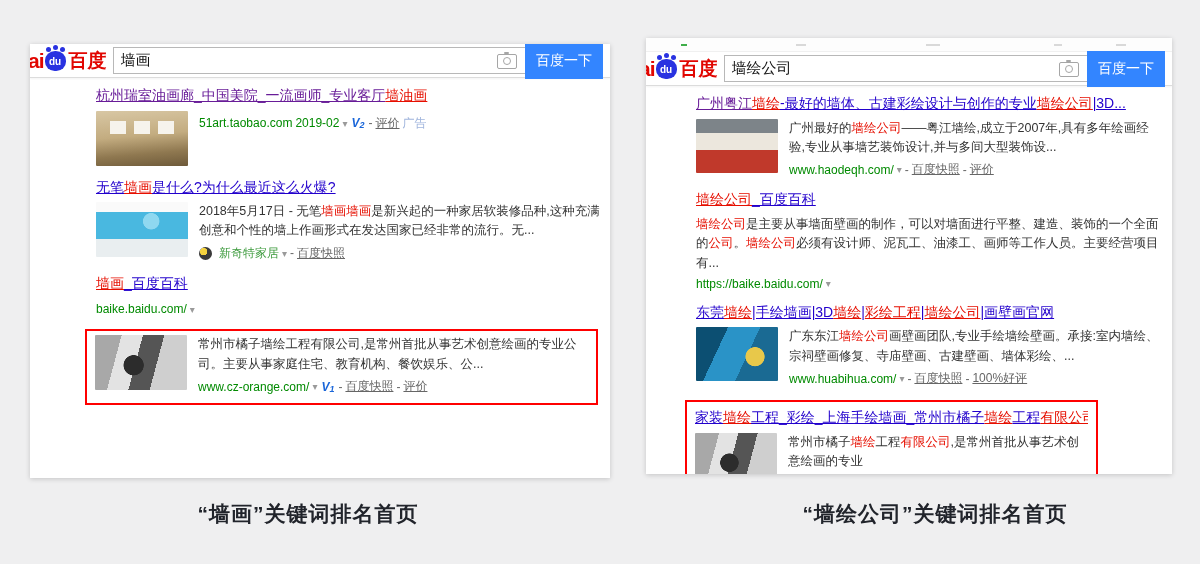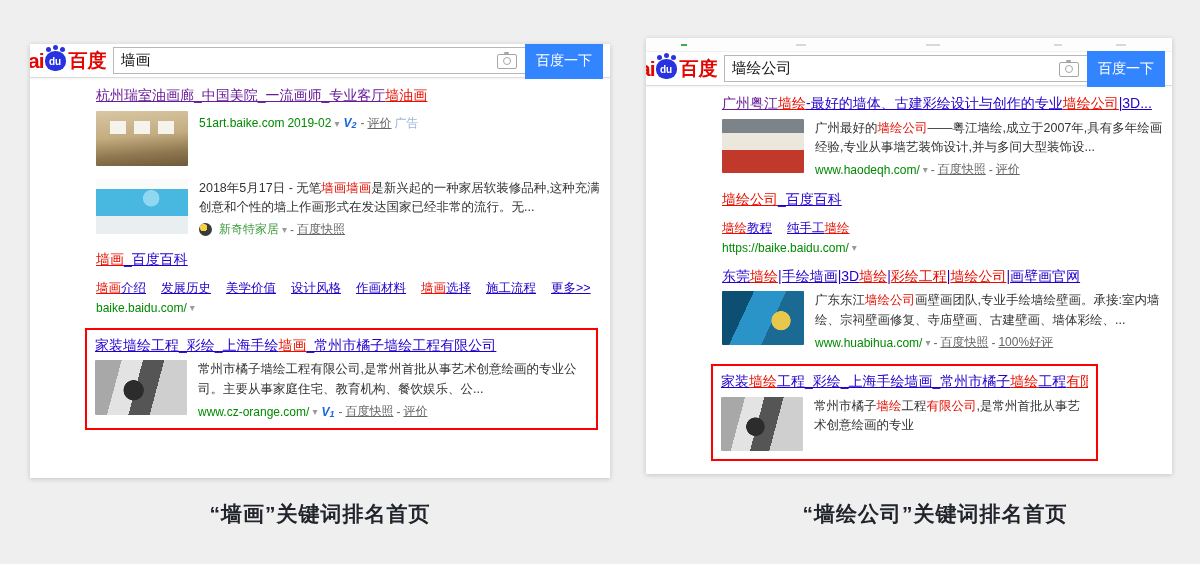--- a/index.html
+++ b/index.html
@@ -50,21 +50,21 @@
   .cam{position:absolute;right:8px;top:7px;width:18px;height:13px;border:1px solid #a6a6a6;border-radius:2px;}
   .cam::before{content:'';position:absolute;left:4.5px;top:2px;width:6px;height:6px;border:1px solid #a6a6a6;border-radius:50%;}
   .cam::after{content:'';position:absolute;left:6px;top:-3px;width:5px;height:2px;background:#a6a6a6;border-radius:1px;}
   .s-btn{
     flex:0 0 auto;width:78px;height:36px;border:none;cursor:pointer;
     background:var(--accent-blue,#3385ff);color:#fff;font-size:14px;font-family:inherit;
   }
 
   
   .results{padding:6px 10px 0 66px;}
-  #card-1 .results{padding-left:76px;padding-right:8px;}
+  #card-1 .results{padding-left:50px;padding-right:8px;}
   .result{margin-bottom:13px;}
   .result.boxed{border:2px solid var(--box-red,#ff0000);padding:4px 8px 8px;margin-left:-11px;margin-bottom:10px;}
   #card-0 .result.boxed{margin-right:2px;}
   #card-1 .result.boxed{margin-right:66px;}
   .rtitle{display:block;font-size:14px;line-height:1.25;margin:3px 0 6px;cursor:pointer;white-space:nowrap;overflow:hidden;}
   .rtitle span{text-decoration:underline;}
   .rbody{display:flex;align-items:flex-start;}
   .thumb{flex:0 0 auto;width:92px;height:55px;margin-right:11px;border-radius:1px;}
   #card-1 .thumb{width:82px;height:54px;}
   .rright{flex:1;min-width:0;}
@@ -106,21 +106,21 @@
   .t-banner{background:
     linear-gradient(#7d8489 0 26%,#ece7dd 26% 58%,#c0392b 58% 100%);}
   .t-mural{background:
     radial-gradient(circle at 72% 55%,#e8c84a 0 14%,transparent 15%),
     linear-gradient(115deg,#0c4f72 0 30%,#2a93c7 30% 60%,#1a6a93 60% 100%);}
 
   .caption{
     position:absolute;text-align:center;font-size:21px;font-weight:700;
     color:var(--caption-color,#21242b);letter-spacing:1px;
   }
-  #caption-0{left:30px;width:580px;top:500px;}
+  #caption-0{left:18px;width:580px;top:500px;}
   #caption-1{left:672px;width:526px;top:500px;}
 </style>
 </head>
 <body>
 
 <div class="card" id="card-0">
   <div class="s-header">
     <div class="logo">
       <span class="logo-latin">ai</span>
       <span class="paw">
@@ -134,72 +134,62 @@
     </div>
     <button class="s-btn">百度一下</button>
   </div>
   <div class="results" id="results-0">
       <div class="result">
         <a class="rtitle"><span class="c-p">杭州瑞室油画廊_中国美院_一流画师_专业客厅</span><span class="c-r">墙油画</span></a>
         <div class="rbody">
           <div class="thumb t-oil-room"></div>
           <div class="rright">
             <div class="rmeta">
-              <span class="c-g">51art.baike.com</span>
+              <span class="c-g">51art.taobao.com</span>
               <span class="c-g"> 2019-02</span>
               <span class="c-ar">▾</span>
               <span class="vicon">
                 <b>V</b>
                 <i>2</i>
               </span>
               <span class="c-gy">-</span>
               <span class="c-gl">评价</span>
               <span class="c-ad">广告</span>
             </div>
           </div>
         </div>
       </div>
       <div class="result">
+        <a class="rtitle"><span class="c-b">无笔</span><span class="c-r">墙画</span><span class="c-b">是什么?为什么最近这么火爆?</span></a>
         <div class="rbody">
           <div class="thumb t-blue-room"></div>
           <div class="rright">
             <div class="rdesc"><span class="c-k">2018年5月17日 - 无笔</span><span class="c-r">墙画墙画</span><span class="c-k">是新兴起的一种家居软装修品种,这种充满创意和个性的墙上作画形式在发达国家已经非常的流行。无...</span></div>
             <div class="rmeta">
               <span class="avatar"></span>
               <span class="c-gn">新奇特家居</span>
               <span class="c-ar">▾</span>
               <span class="c-gy">-</span>
               <span class="c-gl">百度快照</span>
             </div>
           </div>
         </div>
       </div>
       <div class="result">
         <a class="rtitle"><span class="c-r">墙画</span><span class="c-b">_百度百科</span></a>
         <div class="rbody">
           <div class="rright">
-            <div class="rlinks">
-              <a><span class="c-r">墙画</span><span class="c-b">介绍</span></a>
-              <a><span class="c-b">发展历史</span></a>
-              <a><span class="c-b">美学价值</span></a>
-              <a><span class="c-b">设计风格</span></a>
-              <a><span class="c-b">作画材料</span></a>
-              <a><span class="c-r">墙画</span><span class="c-b">选择</span></a>
-              <a><span class="c-b">施工流程</span></a>
-              <a><span class="c-b">更多&gt;&gt;</span></a>
-            </div>
             <div class="rmeta">
               <span class="c-g">baike.baidu.com/</span>
               <span class="c-ar">▾</span>
             </div>
           </div>
         </div>
       </div>
       <div class="result boxed">
-        <a class="rtitle"><span class="c-b">家装墙绘工程_彩绘_上海手绘</span><span class="c-r">墙画</span><span class="c-b">_常州市橘子墙绘工程有限公司</span></a>
         <div class="rbody">
           <div class="thumb t-graffiti"></div>
           <div class="rright">
             <div class="rdesc"><span class="c-k">常州市橘子墙绘工程有限公司,是常州首批从事艺术创意绘画的专业公司。主要从事家庭住宅、教育机构、餐饮娱乐、公...</span></div>
             <div class="rmeta">
               <span class="c-g">www.cz-orange.com/</span>
               <span class="c-ar">▾</span>
               <span class="vicon">
                 <b>V</b>
                 <i>1</i>
@@ -252,24 +242,21 @@
               <span class="c-gy">-</span>
               <span class="c-gl">评价</span>
             </div>
           </div>
         </div>
       </div>
       <div class="result">
         <a class="rtitle"><span class="c-r">墙绘公司</span><span class="c-b">_百度百科</span></a>
         <div class="rbody">
           <div class="rright">
-            <div class="rlinks">
-              <a><span class="c-r">墙绘</span><span class="c-b">教程</span></a>
-              <a><span class="c-b">纯手工</span><span class="c-r">墙绘</span></a>
-            </div>
+            <div class="rdesc"><span class="c-r">墙绘公司</span><span class="c-k">是主要从事墙面壁画的制作，可以对墙面进行平整、建造、装饰的一个全面的</span><span class="c-r">公司</span><span class="c-k">。</span><span class="c-r">墙绘公司</span><span class="c-k">必须有设计师、泥瓦工、油漆工、画师等工作人员。主要经营项目有...</span></div>
             <div class="rmeta">
               <span class="c-g">https://baike.baidu.com/</span>
               <span class="c-ar">▾</span>
             </div>
           </div>
         </div>
       </div>
       <div class="result">
         <a class="rtitle"><span class="c-b">东莞</span><span class="c-r">墙绘</span><span class="c-b">|手绘墙画|3D</span><span class="c-r">墙绘</span><span class="c-b">|</span><span class="c-r">彩绘工程</span><span class="c-b">|</span><span class="c-r">墙绘公司</span><span class="c-b">|画壁画官网</span></a>
         <div class="rbody">

